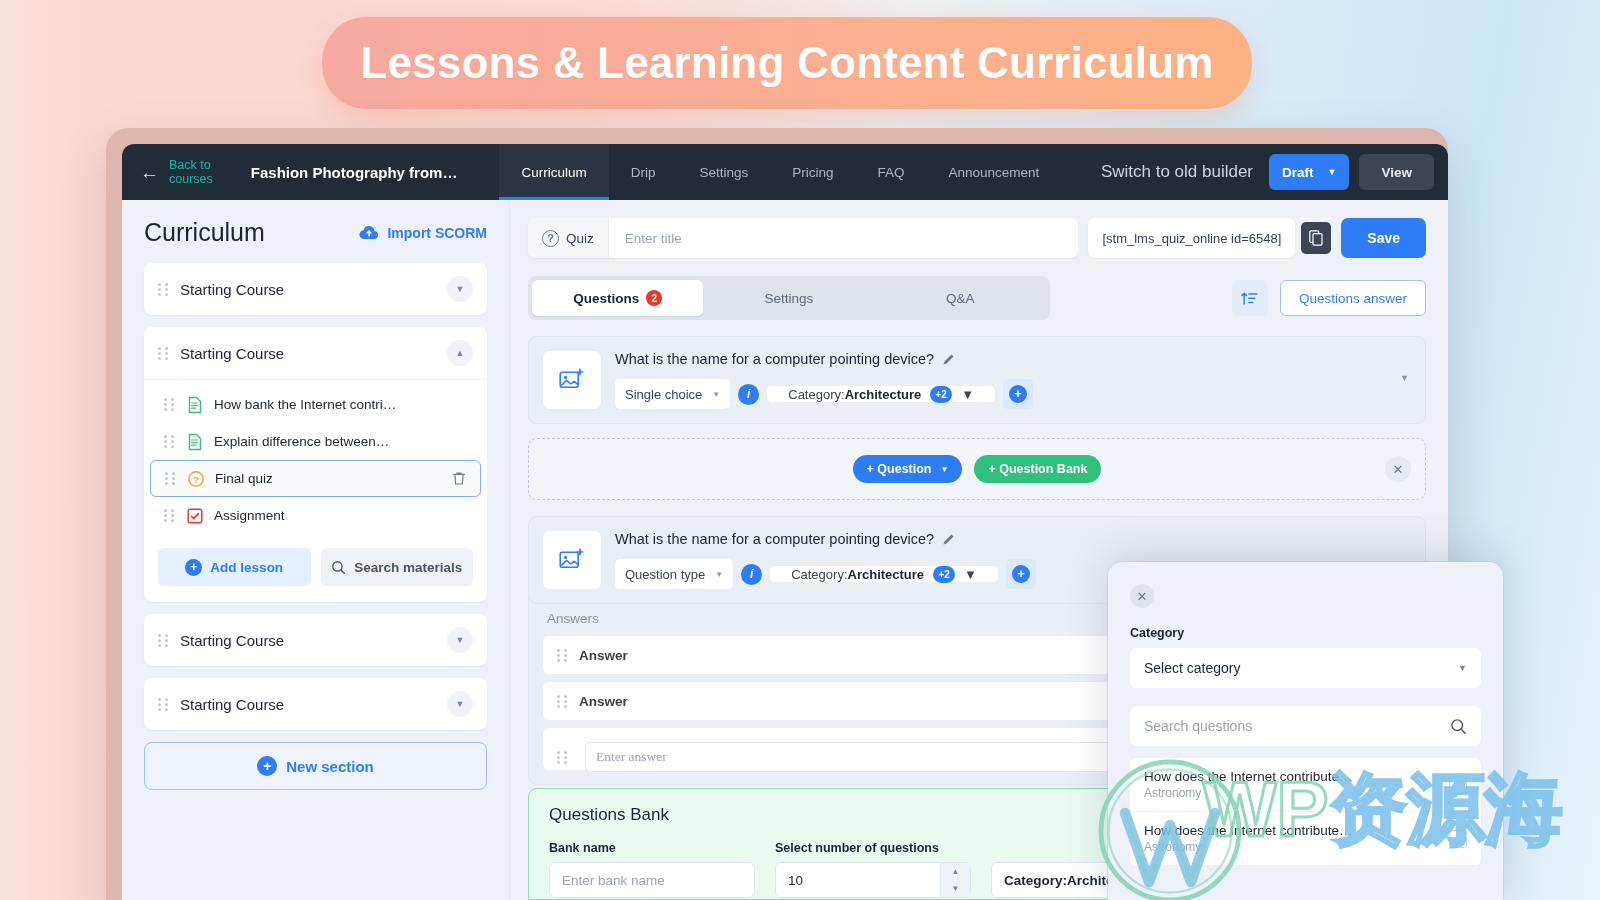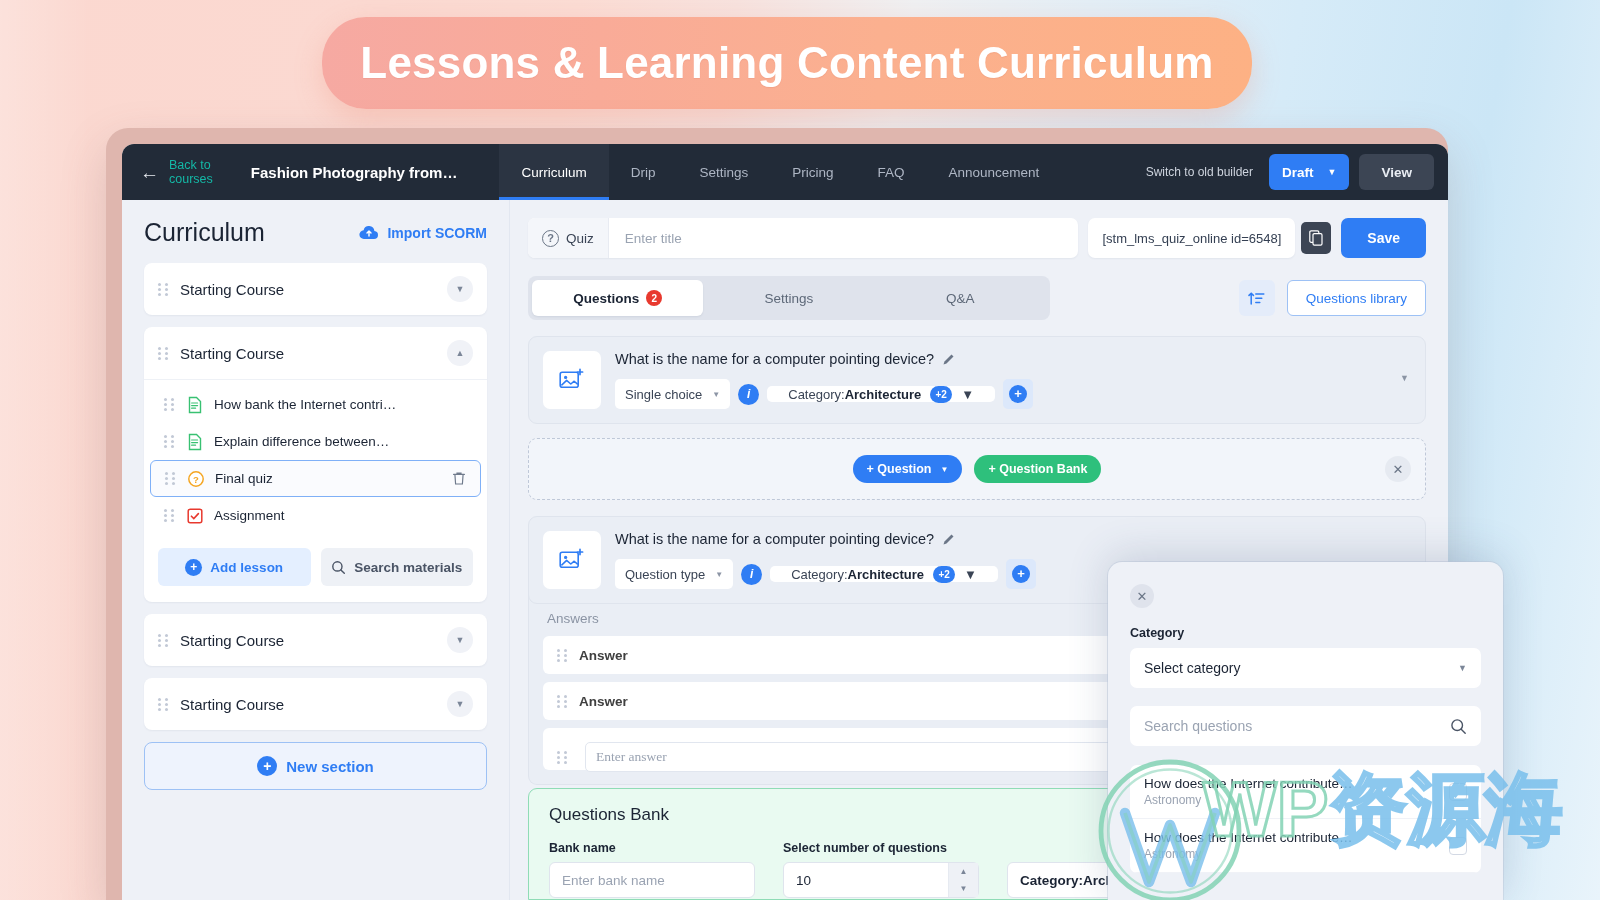--- a/index.html
+++ b/index.html
@@ -82,21 +82,21 @@
   }
   .nav-tab.active { color: #ffffff; background: #2b3442; }
   .nav-tab.active::after {
     content: ""; position: absolute; left: 0; right: 0; bottom: 0;
     height: 3px; background: #2f7df4;
   }
   .nav-right {
     margin-left: auto; display: flex; align-items: center; gap: 10px;
     padding-right: 14px;
   }
-  .nav-switch { color: #ced4de; font-size: 12px; cursor: pointer; margin-right: 6px; white-space: nowrap; text-align: right; }
+  .nav-switch { color: #ced4de; font-size: 17px; cursor: pointer; margin-right: 6px; white-space: nowrap; text-align: right; }
   .btn-draft {
     background: #2f7df4; color: #fff; font-size: 13.5px; font-weight: 600;
     height: 36px; border-radius: 6px; display: flex; align-items: center;
     gap: 14px; padding: 0 13px; cursor: pointer; border: none;
   }
   .btn-draft .caret { font-size: 9px; }
   .btn-view {
     background: #3c4554; color: #e9edf3; font-size: 13.5px; font-weight: 600;
     height: 36px; border-radius: 6px; display: flex; align-items: center;
     padding: 0 22px; cursor: pointer; border: none;
@@ -331,21 +331,21 @@
   }
   .ans-input::placeholder { color: #9aa3b2; }
 
   
   #qbank {
     position: absolute; left: 18px; bottom: 0; width: 900px; height: 112px;
     background: #e9faf1; border: 1px solid #8fdcb6; border-radius: 9px 9px 0 0;
     padding: 16px 20px; z-index: 3;
   }
   #qbank h3 { font-size: 17px; color: #1b2434; font-weight: 400; margin-bottom: 16px; }
-  .qb-fields { display: flex; gap: 28px; }
+  .qb-fields { display: flex; gap: 20px; }
   .qb-field { display: flex; flex-direction: column; gap: 7px; }
   .qb-lbl { font-size: 12.5px; font-weight: 700; color: #1b2434; }
   .qb-input {
     height: 36px; background: #ffffff; border: 1px solid #dfe4ed; border-radius: 6px;
     padding: 0 12px; font-size: 13.5px; color: #1b2434; outline: none; font-family: inherit;
   }
   .qb-input::placeholder { color: #9aa3b2; }
   .qb-stepper {
     height: 36px; background: #ffffff; border: 1px solid #dfe4ed; border-radius: 6px;
     display: flex; align-items: center; padding: 0 0 0 12px; font-size: 13.5px; color: #1b2434;
@@ -378,21 +378,21 @@
     display: flex; align-items: center; justify-content: center; font-size: 13px; cursor: pointer;
   }
   .ql-lbl { font-size: 12.5px; font-weight: 700; color: #1b2434; margin-bottom: 8px; }
   .ql-select {
     height: 40px; background: #ffffff; border-radius: 7px; display: flex; align-items: center;
     padding: 0 14px; font-size: 14px; color: #1b2434; cursor: pointer; margin-bottom: 18px;
   }
   .ql-select .caret { margin-left: auto; color: #7b8698; font-size: 9px; }
   .ql-search {
     height: 40px; background: #ffffff; border-radius: 7px; display: flex; align-items: center;
-    padding: 0 14px; gap: 10px; margin-bottom: 19px;
+    padding: 0 14px; gap: 10px; margin-bottom: 12px;
   }
   .ql-search input {
     flex: 1; border: none; outline: none; font-size: 14px; color: #1b2434;
     font-family: inherit; background: transparent;
   }
   .ql-search input::placeholder { color: #9aa3b2; }
   .ql-list { background: #ffffff; border-radius: 7px; overflow: hidden; }
   .ql-item {
     display: flex; align-items: center; padding: 11px 14px; cursor: pointer;
     border-bottom: 1px solid #f0f2f7;
@@ -648,21 +648,21 @@
           </div>
           <div class="seg-item">Settings</div>
           <div class="seg-item">Q&amp;A</div>
         </div>
         <div class="sort-btn">
           <svg width="17" height="15" viewBox="0 0 17 15">
             <path d="M3.2 13V2.2M1 4.4l2.2-2.2L5.4 4.4" fill="none" stroke="#2f7df4" stroke-width="1.5" stroke-linecap="round"></path>
             <path d="M7.8 3h8M7.8 7.3h6M7.8 11.6h4" stroke="#2f7df4" stroke-width="1.5" stroke-linecap="round"></path>
           </svg>
         </div>
-        <button class="btn-qlib">Questions library</button>
+        <button class="btn-qlib">Questions answer</button>
       </div>
 
       <div class="q-card">
         <div class="q-thumb">
           <svg width="26" height="24" viewBox="0 0 26 24">
             <rect x="1.2" y="4.2" width="18" height="15" rx="2" fill="none" stroke="#2f7df4" stroke-width="1.6"></rect>
             <circle cx="6.6" cy="9.4" r="1.6" fill="#2f7df4"></circle>
             <path d="M2.4 17.4l5.2-5 4.2 3.6 3.4-2.8 3.6 3.2" fill="none" stroke="#2f7df4" stroke-width="1.5" stroke-linejoin="round"></path>
             <path d="M21 1.4v5.2M18.4 4h5.2" stroke="#2f7df4" stroke-width="1.7" stroke-linecap="round"></path>
           </svg>

